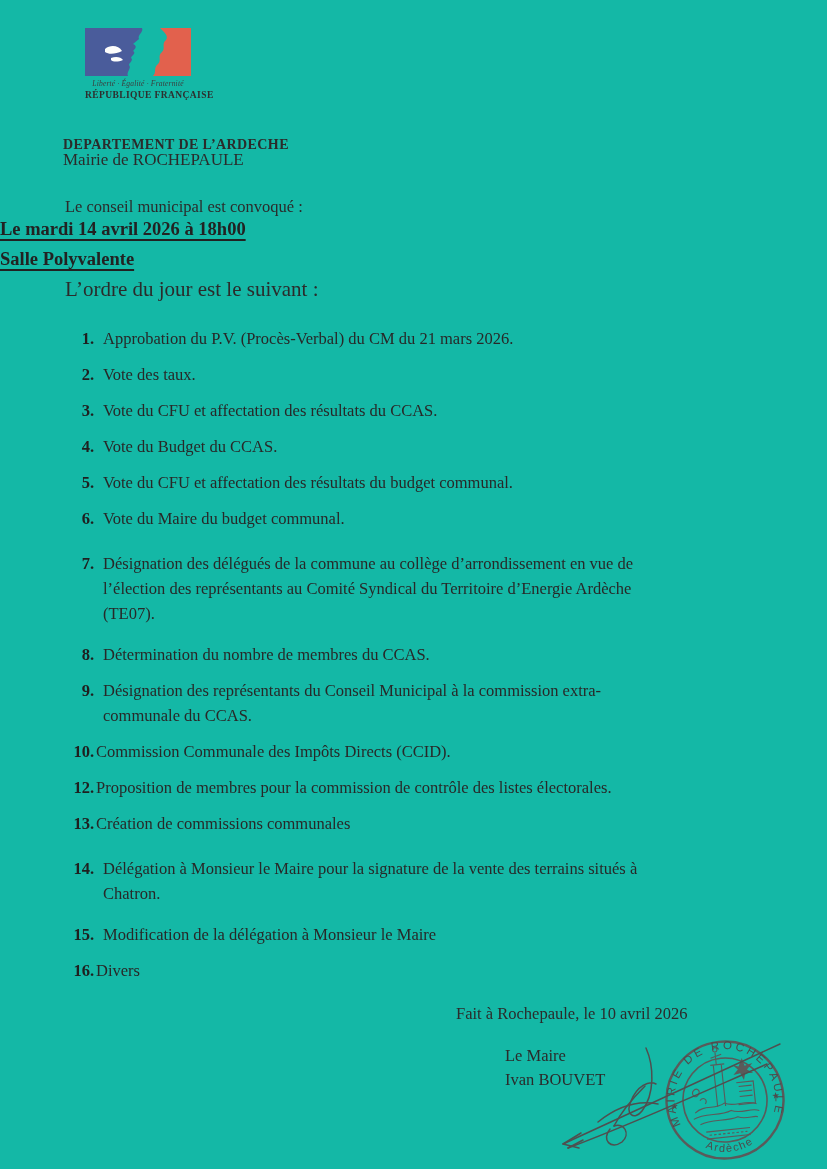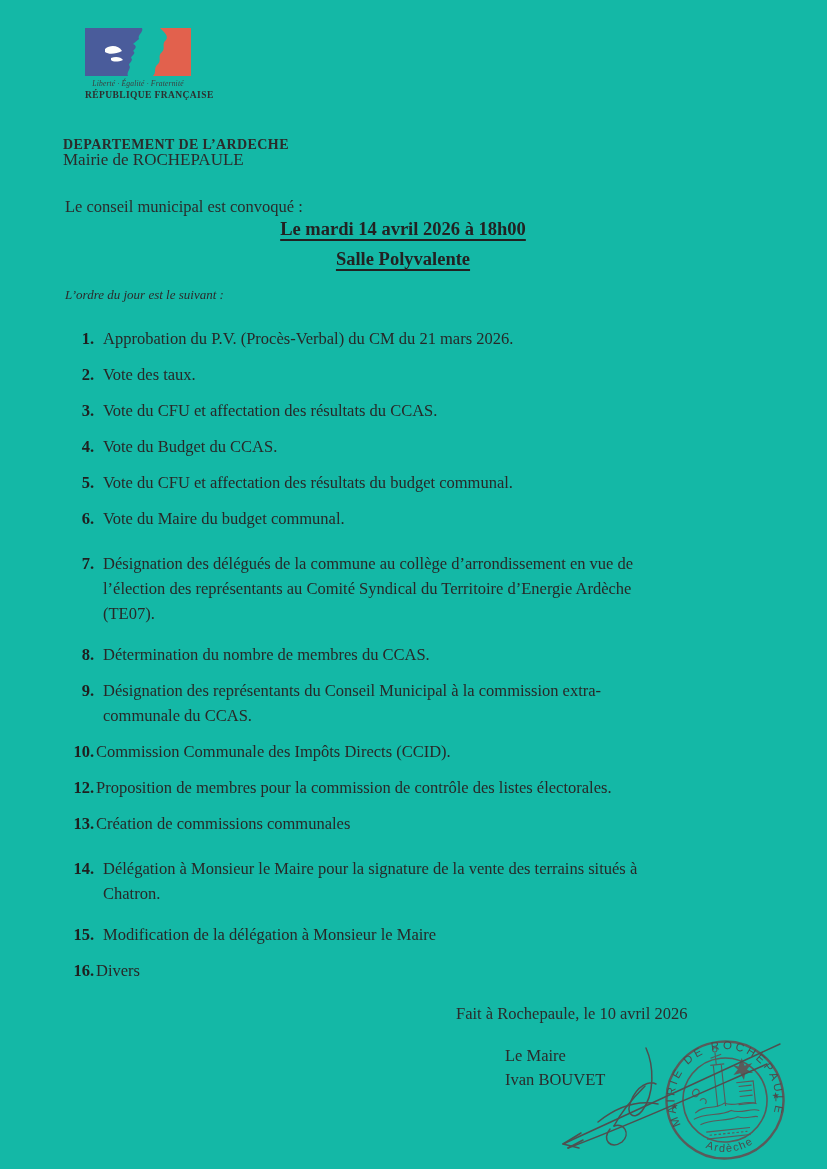--- a/index.html
+++ b/index.html
@@ -42,33 +42,31 @@
   .mairie-title {
     position: absolute; left: 63px; top: 150px;
     font-size: 17px;
   }
   .convocation-line {
     position: absolute; left: 65px; top: 197px;
     font-size: 16.5px;
   }
   .center-head {
     position: absolute; left: 0; width: 806px;
-    text-align: center;
     font-size: 18.5px; font-weight: bold;
     text-decoration: underline;
     text-decoration-thickness: 2px;
     text-underline-offset: 4px;
     color: #222;
   }
   .center-head.line1 { top: 219px; }
   .center-head.line2 { top: 249px; }
   .agenda-intro {
-    position: absolute; left: 65px; top: 287px;
-    font-size: 13px;
-    font-style: italic;
+    position: absolute; left: 65px; top: 277px;
+    font-size: 21px;
   }
   
   .agenda {
     position: absolute; left: 66px; top: 326px; width: 700px;
   }
   .agenda-item {
     font-size: 16.5px;
     line-height: 25px;
     padding-left: 37px;
     text-indent: -37px;

